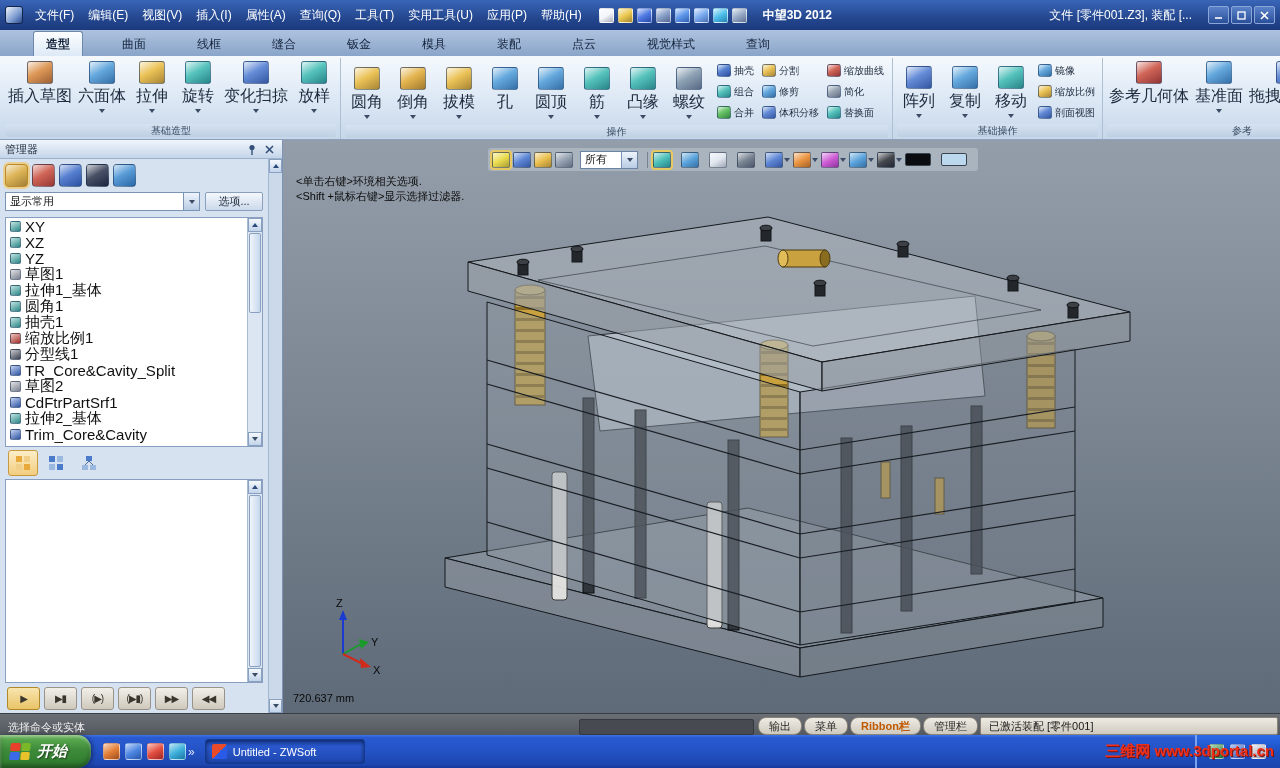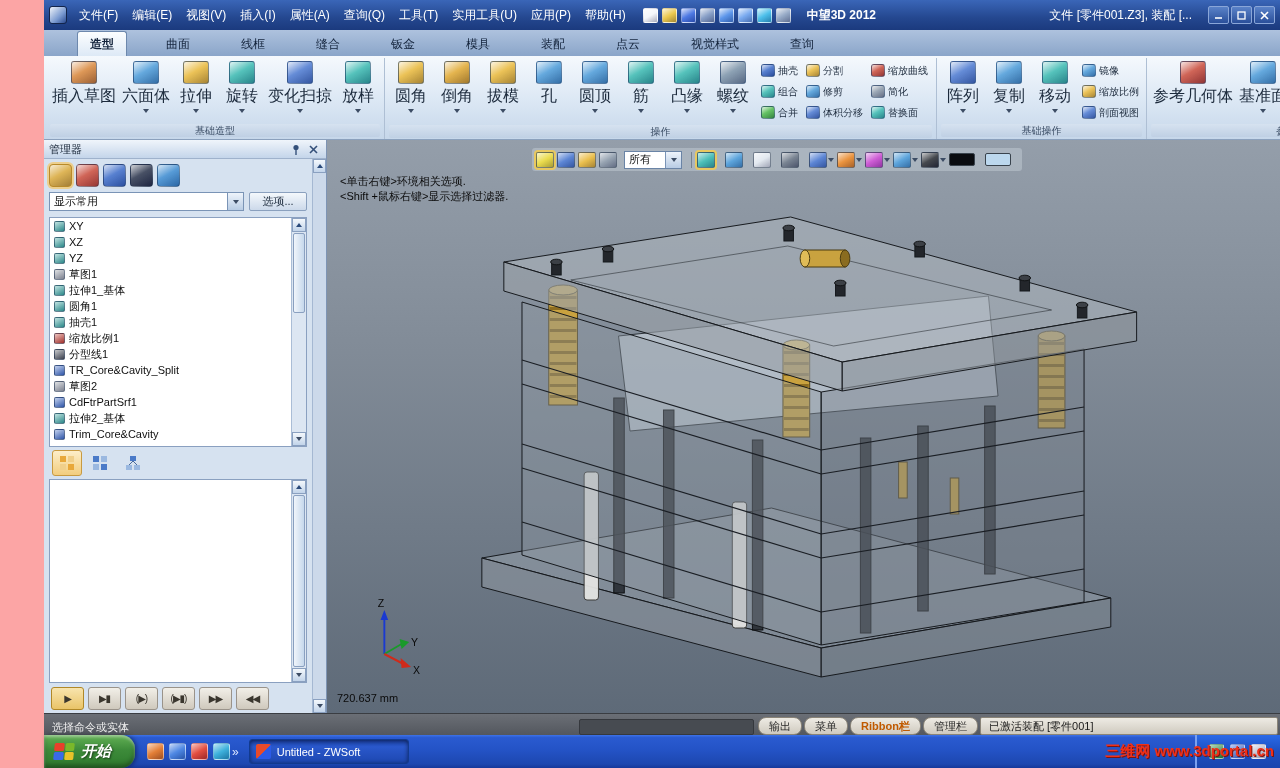--- a/index.html
+++ b/index.html
@@ -1,18 +1,18 @@
 <!DOCTYPE html>
 <html><head>
 <meta charset="utf-8">
 <style>
   * { margin:0; padding:0; box-sizing:border-box; }
   html,body { width:1280px; height:768px; overflow:hidden;
     font-family:"Liberation Sans","DejaVu Sans",sans-serif; background:#000; }
-  #app { position:relative; width:1280px; height:768px; display:flex; flex-direction:column; background:#fca5a5;padding-left:44px; }
+  #app { position:relative; width:1280px; height:768px; display:flex; flex-direction:column; background:#0f172a; }
 
   
   .titlebar { height:30px; background:linear-gradient(#3a66b8,#24478f 60%,#1b3a7e); display:flex; align-items:center;
     color:#fff; font-size:12px; padding:0 5px; flex:none; }
   .app-icon { width:18px; height:18px; border-radius:3px; background:linear-gradient(135deg,#f0f4fa,#7a9ad0 60%,#2a4a90); border:1px solid #12244a; margin-right:5px; flex:none; }
   .menu-item { padding:4px 7px; white-space:nowrap; }
   .tb-icons { display:flex; gap:4px; margin-left:10px; align-items:center; }
   .tb-icon { width:15px; height:15px; border-radius:2px; border:1px solid rgba(255,255,255,.4);
     background-image:linear-gradient(150deg,rgba(255,255,255,.8),rgba(255,255,255,.1) 50%,rgba(0,0,40,.3)); }
   .tb-title { margin-left:16px; font-weight:bold; white-space:nowrap; }
@@ -23,21 +23,21 @@
 
   
   .tabrow { height:26px; background:linear-gradient(#aec2de,#8aa5c9); display:flex; align-items:flex-end; padding:2px 8px 0; gap:2px; flex:none; }
   .tab { padding:4px 12px 3px; font-size:12px; color:#14243c; border-radius:3px 3px 0 0; white-space:nowrap;margin-left:25px; }
   .tab.tab-active { background:linear-gradient(#fcfeff,#dde9f6); border:1px solid #6d88ad; border-bottom:none; font-weight:bold; }
 
   
   .ribbon { height:84px; background:linear-gradient(#f5f9fd,#dbe7f4 55%,#c6d7ea); border-bottom:1px solid #8ba1bd; display:flex; padding:2px 2px 0; flex:none; }
   .rgroup { display:flex; flex-direction:column; border-right:1px solid #aebfd4; padding:0 3px; flex:none; }
   .rg-body { flex:1; display:flex; align-items:stretch; }
-  .rg-row { display:flex; }
+  .rg-row { display:flex;align-items:center; }
   .rg-label { height:13px; line-height:13px; text-align:center; font-size:10px; color:#3c4e66;
     background:linear-gradient(#d6e2f0,#bfd0e4); border-radius:2px; margin:1px 1px 2px; }
   .bigbtn { min-width:46px; display:flex; flex-direction:column; align-items:center; padding:3px 3px 0; gap:2px; }
   .bigbtn .cubeicon { width:26px; height:23px; }
   .blabel { font-size:16px; color:#1c2a3c; white-space:nowrap; }
   .cubeicon { display:inline-block; border-radius:3px; border:1px solid rgba(40,70,110,.55);
     background-image:linear-gradient(150deg,rgba(255,255,255,.85),rgba(255,255,255,.15) 45%,rgba(0,0,40,.28)); }
   .smallgrid { display:grid; grid-template-columns:repeat(3,auto); grid-auto-rows:21px; column-gap:8px; padding:3px 5px 0; align-content:start; }
   .smallcol { display:flex; flex-direction:column; gap:2px; padding:3px 4px 0; }
   .smallbtn { display:flex; align-items:center; gap:3px; font-size:10px; color:#1c2a3c; white-space:nowrap; height:19px; }
@@ -59,21 +59,21 @@
   .micon { width:23px; height:23px; border-radius:4px; border:1px solid rgba(30,50,80,.45);
     background-image:linear-gradient(150deg,rgba(255,255,255,.8),rgba(255,255,255,.15) 45%,rgba(0,0,40,.25)); }
   .micon.micon-active { box-shadow:0 0 0 2px #eccf8e; border-color:#b88a2a; }
   .filter-row { display:flex; gap:5px; padding:1px 5px 4px; height:24px; }
   .combo { flex:1; height:19px; background:#fff; border:1px solid #7a94b6; display:flex; align-items:center; font-size:11px; padding:0 0 0 4px; color:#111; }
   .cbtn { margin-left:auto; width:16px; height:100%; background:linear-gradient(#eef4fb,#b8cce4); border-left:1px solid #7a94b6;
     display:flex; align-items:center; justify-content:center; }
   .opt-btn { width:58px; height:19px; background:linear-gradient(#f4f8fc,#ccd9ea); border:1px solid #8aa0be; border-radius:2px;
     font-size:11px; color:#1c2a3c; display:flex; align-items:center; justify-content:center; }
   .treebox { margin:2px 5px 0; height:230px; background:#fff; border:1px solid #8aa0c0; position:relative; overflow:hidden; padding-right:15px; flex:none; }
-  .tree-item { height:16px; display:flex; align-items:center; gap:4px; padding-left:4px; font-size:11px; color:#101010; white-space:nowrap; }
+  .tree-item { height:16px; display:flex; align-items:center; gap:4px; padding-left:4px; font-size:15px; color:#101010; white-space:nowrap; }
   .treeicon { width:11px; height:11px; border-radius:2px; border:1px solid rgba(30,50,80,.5); flex:none;
     background-image:linear-gradient(150deg,rgba(255,255,255,.7),rgba(0,0,40,.2)); }
   .vscroll { position:absolute; top:0; right:0; bottom:0; width:15px; background:#dce6f2; border-left:1px solid #aabdd6; display:flex; flex-direction:column; }
   .varrow { height:14px; flex:none; background:linear-gradient(#f4f8fc,#c2d4ea); border:1px solid #8aa0c0;
     display:flex; align-items:center; justify-content:center; }
   .vtrack { flex:1; display:flex; flex-direction:column; }
   .vthumb { margin:1px; height:80px; background:linear-gradient(90deg,#f0f5fb,#c6d8ec); border:1px solid #8aa0c0; border-radius:2px; }
   .vthumb.full { flex:1; height:auto; }
   .treetabs { display:flex; gap:3px; padding:3px 8px; height:32px; flex:none; }
   .ttab { width:30px; height:26px; display:flex; align-items:center; justify-content:center; border:1px solid transparent; border-radius:3px; }

